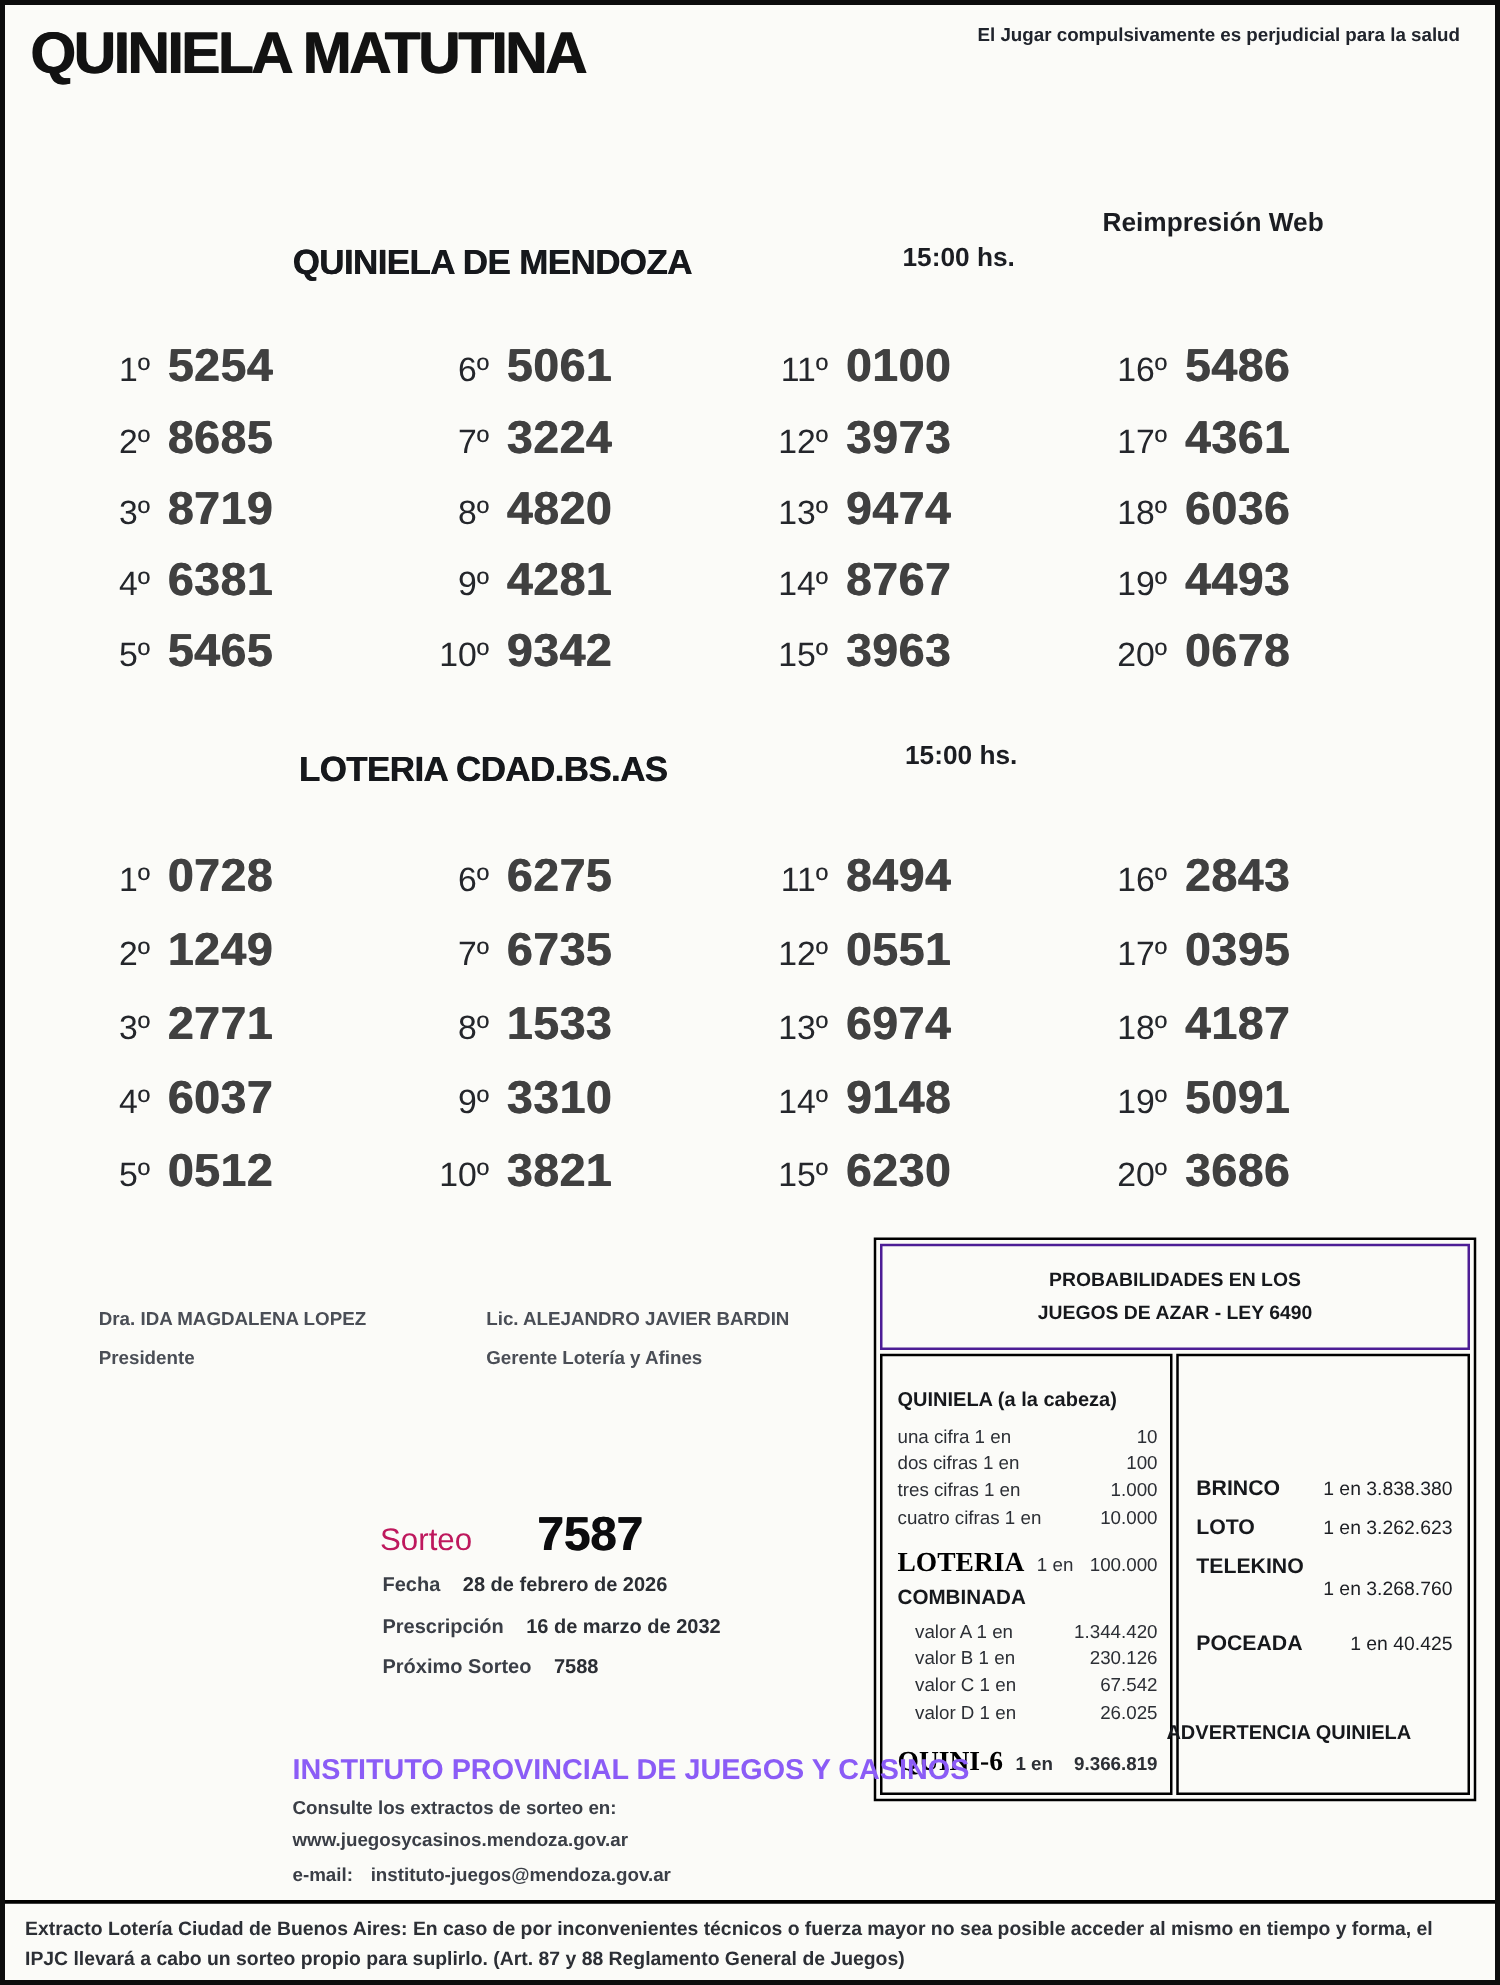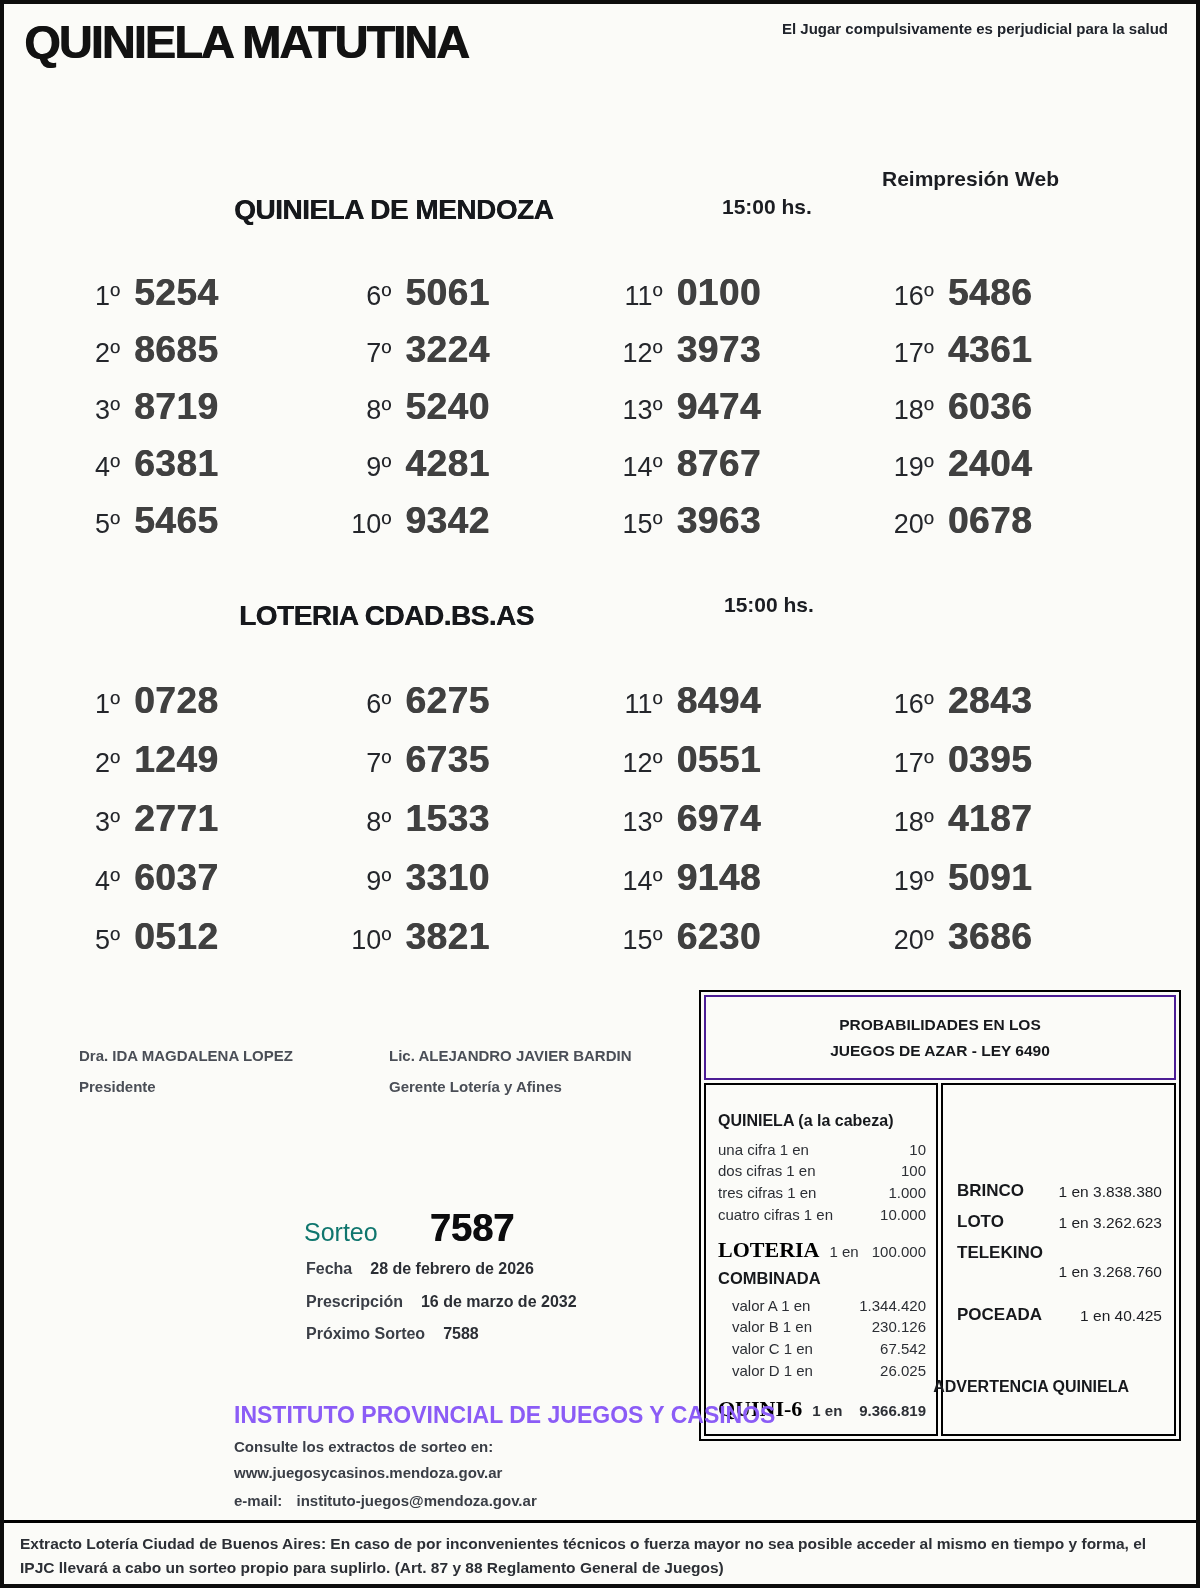--- a/index.html
+++ b/index.html
@@ -63,21 +63,21 @@
   .valor { padding-left:14px; }
   .quini { margin-top:14px; }
   .quini .gmid, .quini .gval { font-weight:700; }
   .g-row { display:flex; align-items:flex-end; justify-content:space-between; margin-bottom:11px; }
   .g-name { font-weight:700; font-size:17px; color:#16181c; }
   .g-val-line { text-align:right; margin-bottom:11px; }
   .poceada { margin-top:24px; }
 
   
   .sorteo-line { left:300px; top:1203px; display:flex; align-items:baseline; }
-  .sorteo-label { font-size:25px; color:#0f766e; }
+  .sorteo-label { font-size:25px; color:#be185d; }
   .sorteo-num { margin-left:52px; font-size:38px; font-weight:700; color:#0c0c0e; text-shadow:0.7px 0 0 currentColor; }
   .draw-row { display:flex; align-items:baseline; font-size:16px; font-weight:700; color:#3a3e46; }
   .draw-row .val { margin-left:18px; color:#2b2e34; }
 
   .inst-name { font-size:23px; font-weight:700; color:#8b5cf6; }
   .inst-line { font-size:15px; font-weight:700; color:#3a3e46; margin-top:9px; }
   .inst-email { margin-top:11px; }
 
   .adv-title { left:725px; top:1374px; width:400px; text-align:right; font-size:16px; font-weight:700; color:#16181c; }
   .adv-lines { left:750px; top:1398px; width:400px; font-size:15.2px; font-weight:700; color:#3a3e46; line-height:25px; }
@@ -129,21 +129,21 @@
         <span class="num">5061</span>
       </div>
 
       <div class="cell">
         <span class="pos">7º</span>
         <span class="num">3224</span>
       </div>
 
       <div class="cell">
         <span class="pos">8º</span>
-        <span class="num">5240</span>
+        <span class="num">4820</span>
       </div>
 
       <div class="cell">
         <span class="pos">9º</span>
         <span class="num">4281</span>
       </div>
 
       <div class="cell">
         <span class="pos">10º</span>
         <span class="num">9342</span>
@@ -184,21 +184,21 @@
         <span class="num">4361</span>
       </div>
 
       <div class="cell">
         <span class="pos">18º</span>
         <span class="num">6036</span>
       </div>
 
       <div class="cell">
         <span class="pos">19º</span>
-        <span class="num">2404</span>
+        <span class="num">4493</span>
       </div>
 
       <div class="cell">
         <span class="pos">20º</span>
         <span class="num">0678</span>
       </div>
     </div>
 
   <div class="abs sec-name" style="left:235px;top:596px;">LOTERIA CDAD.BS.AS</div>
   <div class="abs sec-time" style="left:720px;top:589px;">15:00 hs.</div>

